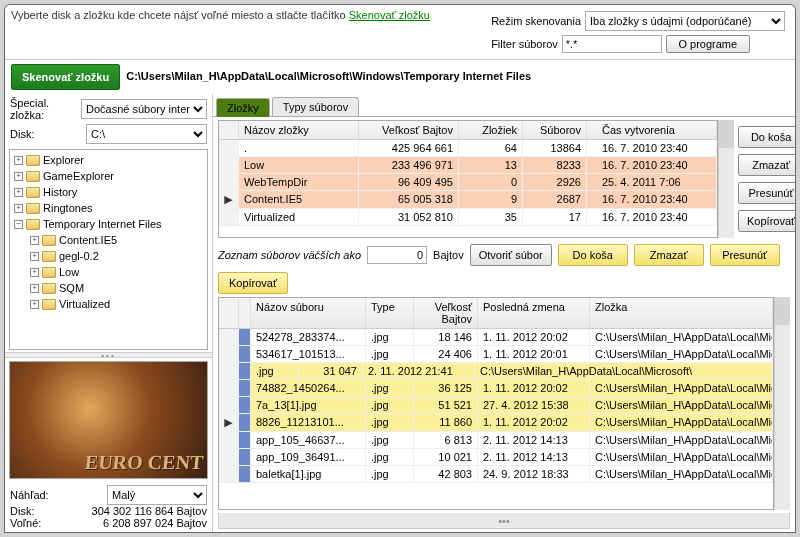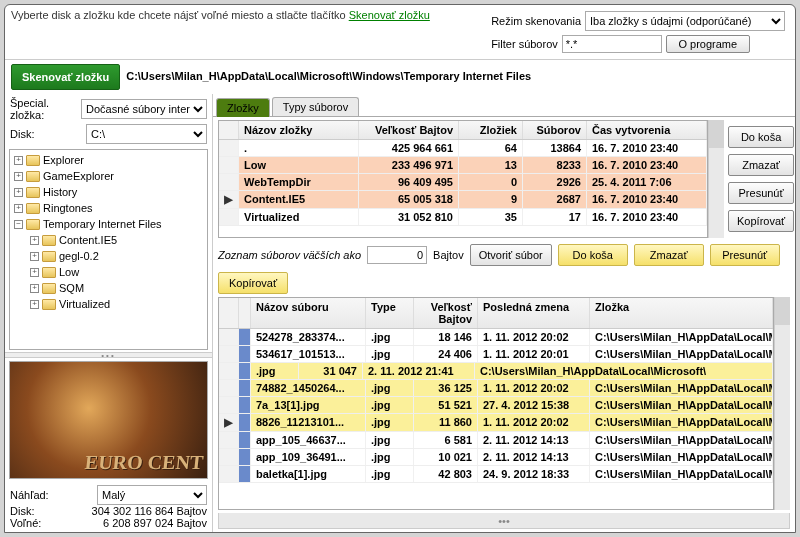--- a/index.html
+++ b/index.html
@@ -57,23 +57,23 @@
   .actcol .btn { height: 22px; font-size: 11px; }
   .filesbar { display: flex; align-items: center; gap: 6px; padding: 3px 5px; flex-wrap: wrap; }
   .filesbar .lbl { white-space: nowrap; font-style: italic; }
   .num { width: 60px; height: 18px; border: 1px solid #aaa; padding: 0 3px; text-align: right; }
   .filesbar .btn { height: 22px; min-width: 70px; }
   .btn.yellow { background: linear-gradient(#fff7c0,#f5e06a); border-color: #cbb54a; }
   .filesgrid { flex: 1; margin: 0 5px 3px 5px; position: relative; display: flex; flex-direction: column; min-height: 0; }
   .vscroll { width: 16px; background: #e9e9e9; border-left: 1px solid #ccc; position: relative; }
   .vscroll::before, .vscroll::after { content: ""; display: block; height: 14px; background: #d4d4d4; }
   .hscrollb { height: 16px; background: #e9e9e9; border: 1px solid #ccc; border-top: none; margin: 0 5px 3px 5px; display: flex; align-items: center; justify-content: center; color: #888; }
-  .c-nz { width: 120px; } .c-vb { width: 100px; text-align: right; } .c-zl { width: 64px; text-align: right; } .c-su { width: 64px; text-align: right; } .c-cv { width: 120px; }
+  .c-nz { width: 120px; } .c-vb { width: 100px; text-align: right; } .c-zl { width: 64px; text-align: right; } .c-su { width: 64px; text-align: right; } .c-cv { width: 120px; margin-left: 10px; }
   .f-ns { width: 115px; } .f-ty { width: 48px; } .f-vb { width: 64px; text-align: right; } .f-pz { width: 112px; } .f-zl { flex: 1; }
-  .scrow { display: flex; flex: 1; min-height: 0; font-weight: bold; }
+  .scrow { display: flex; flex: 1; min-height: 0; }
 </style>
 </head>
 <body>
 
 <div class="window">
 
   <div class="topbar">
     <div class="instruct">
       <span>Vyberte disk a zložku kde chcete nájsť voľné miesto a stlačte tlačítko</span>
       <span class="link">Skenovať zložku</span>
@@ -164,21 +164,21 @@
             </ul>
           </ul>
       </div>
       <div class="hsplit">•••</div>
       <div class="preview">
         <div class="txt">EURO CENT</div>
       </div>
       <div class="leftbottom">
         <div class="r">
           <label>Náhľad:</label>
-          <select style="width:110px"><option>Malý</option></select>
+          <select style="width:100px"><option>Malý</option></select>
         </div>
         <div class="r">
             <span>Disk:</span>
             <span>304 302 116 864 Bajtov</span>
           </div>
         <div class="r">
             <span>Voľné:</span>
             <span>6 208 897 024 Bajtov</span>
           </div>
       </div>
@@ -329,21 +329,21 @@
                   <div class="f-ty">.jpg</div>
                   <div class="f-vb">11 860</div>
                   <div class="f-pz">1. 11. 2012 20:02</div>
                   <div class="f-zl">C:\Users\Milan_H\AppData\Local\Microsoft\</div>
                 </div>
                 <div class="grow">
                   <div class="gsel"></div>
                   <div class="gsel2"></div>
                   <div class="f-ns">app_105_46637...</div>
                   <div class="f-ty">.jpg</div>
-                  <div class="f-vb">6 581</div>
+                  <div class="f-vb">6 813</div>
                   <div class="f-pz">2. 11. 2012 14:13</div>
                   <div class="f-zl">C:\Users\Milan_H\AppData\Local\Microsoft\</div>
                 </div>
                 <div class="grow">
                   <div class="gsel"></div>
                   <div class="gsel2"></div>
                   <div class="f-ns">app_109_36491...</div>
                   <div class="f-ty">.jpg</div>
                   <div class="f-vb">10 021</div>
                   <div class="f-pz">2. 11. 2012 14:13</div>

